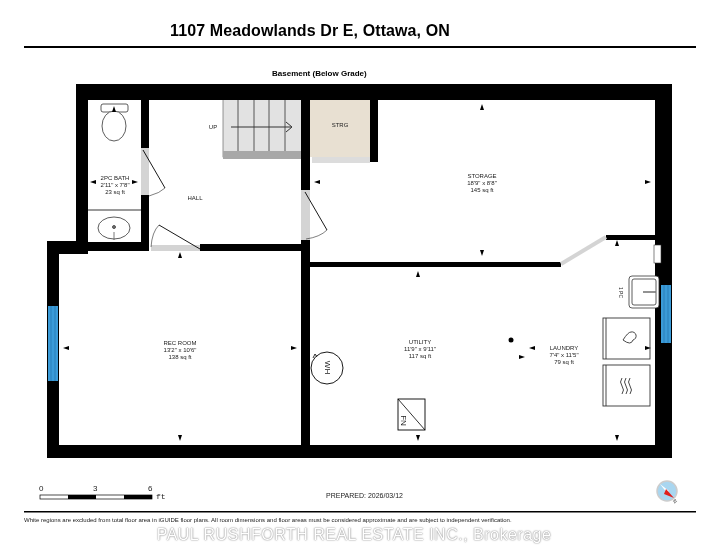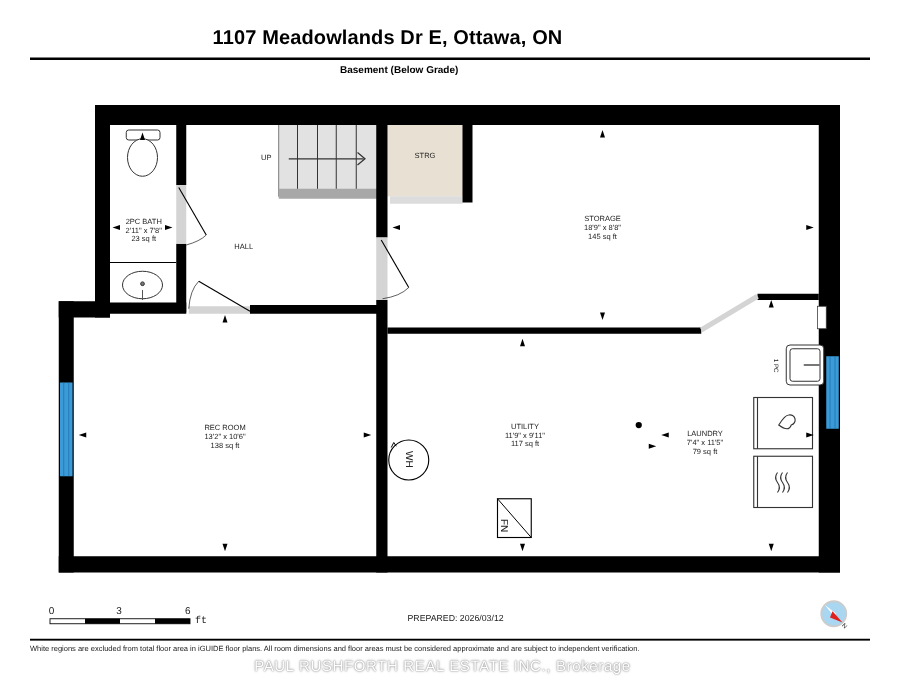--- a/index.html
+++ b/index.html
@@ -1,25 +1,25 @@
 <!DOCTYPE html>
 <html><head>
 <meta charset="utf-8">
 <style>
   html, body { margin:0; padding:0; background:#ffffff; }
   body { width:720px; height:557px; position:relative; overflow:hidden; font-family:"Liberation Sans", sans-serif; color:#000; }
   .title { position:absolute; left:0; top:22px; width:620px; text-align:center; font-size:16px; font-weight:bold; letter-spacing:0.1px; }
   .rule { position:absolute; left:24px; width:672px; height:2px; background:#000; }
-  .subtitle { position:absolute; left:272px; top:51px; font-size:8px; font-weight:bold; }
+  .subtitle { position:absolute; left:272px; top:69px; font-size:8px; font-weight:bold; }
   svg.plan { position:absolute; left:0; top:0; }
   .lbl { position:absolute; font-size:6px; text-align:center; line-height:7px; color:#222; white-space:nowrap; }
   .scale-num { position:absolute; font-size:8px; color:#222; }
   .prepared { position:absolute; left:326px; top:492px; font-size:7px; color:#222; }
   .footnote { position:absolute; left:24px; top:517px; font-size:6px; color:#222; }
-  .watermark { position:absolute; left:0; top:526px; width:708px; text-align:center; font-size:12px; color:#fff; letter-spacing:0.5px;
+  .watermark { position:absolute; left:0; top:526px; width:708px; text-align:center; font-size:16px; color:#fff; letter-spacing:0.5px;
                text-shadow: 0 0 2px #999, 0 0 1px #777; }
 </style>
 </head>
 <body>
 
 <div class="title">1107 Meadowlands Dr E, Ottawa, ON</div>
 <div class="rule" style="top:46px;"></div>
 <div class="subtitle">Basement (Below Grade)</div>
 
 <svg class="plan" width="720" height="557" viewBox="0 0 720 557">

